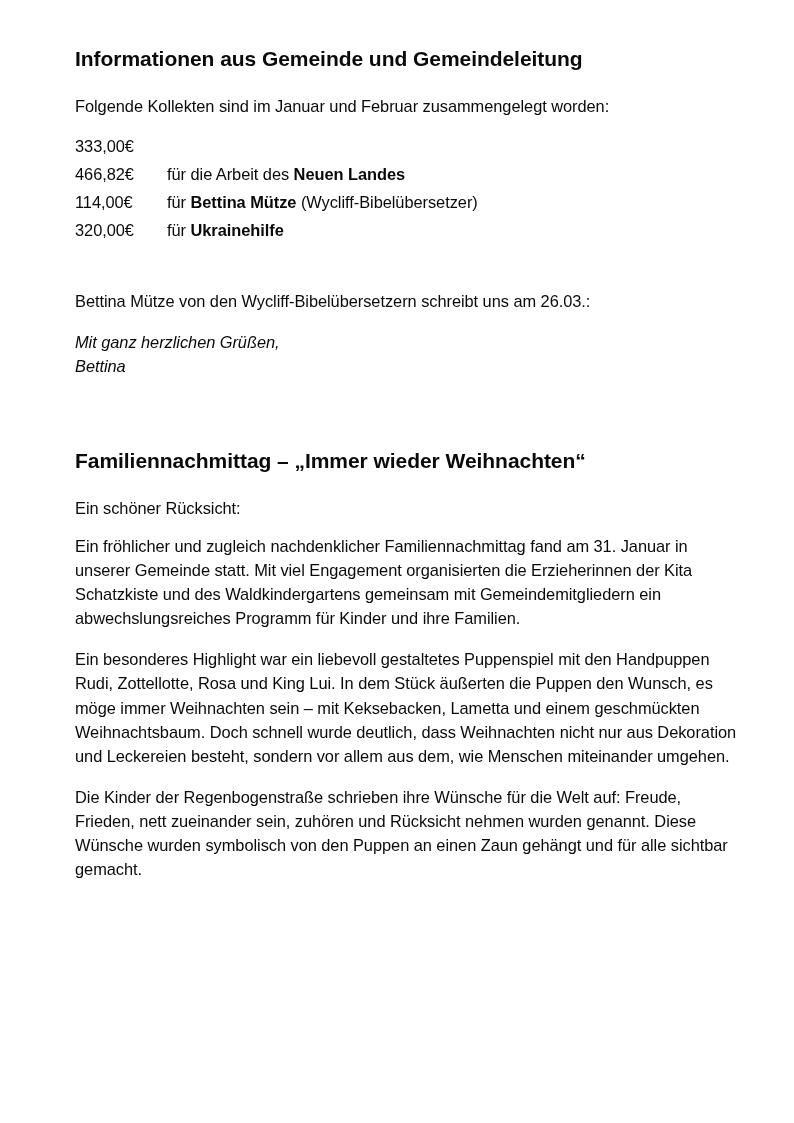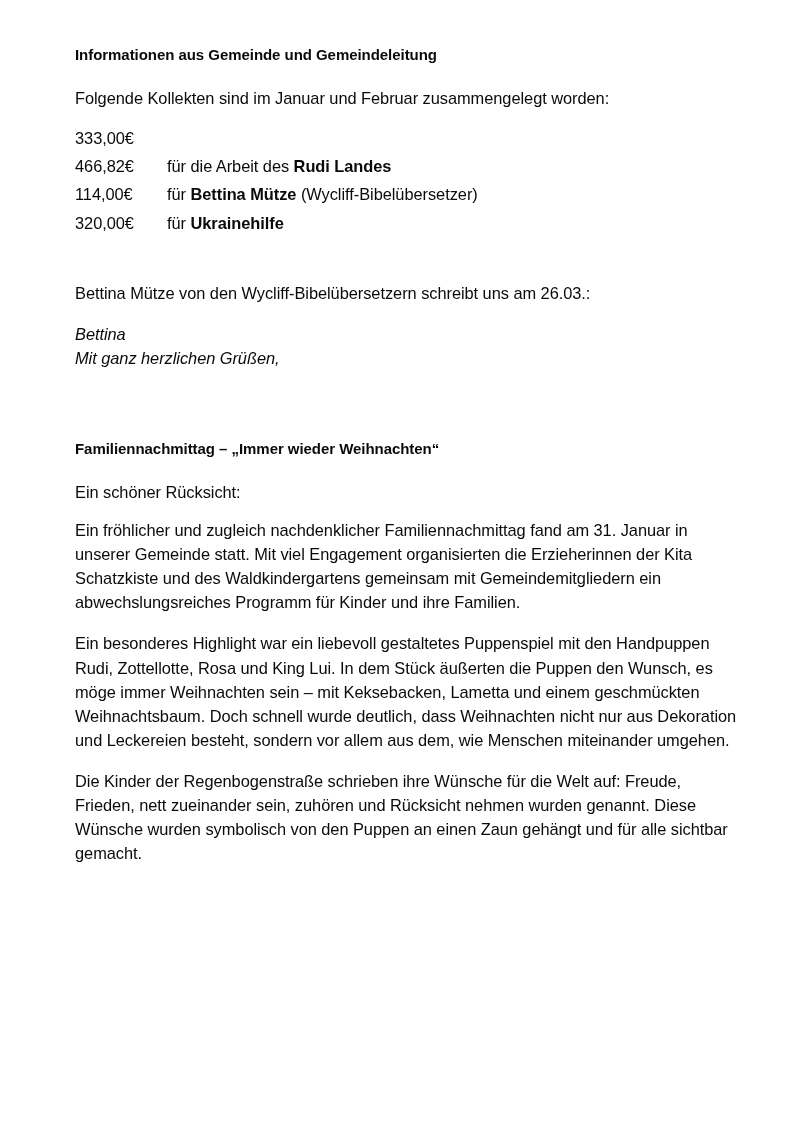--- a/index.html
+++ b/index.html
@@ -23,21 +23,21 @@
     padding: 45px 56px 0 75px;
     background: #ffffff;
     overflow: hidden;
   }
   .doc-body {
     width: 662px;
   }
 
   
   .heading {
-    font-size: 15px;
+    font-size: 21px;
     font-weight: bold;
     line-height: 1.32;
     letter-spacing: -0.05px;
     margin: 0 0 21px 0;
   }
   .para {
     font-size: 16.4px;
     line-height: 1.47;
     margin: 0 0 17px 0;
     letter-spacing: -0.05px;
@@ -102,40 +102,40 @@
     <p class="para tight">
       <span>Folgende </span><b>Kollekten</b><span> sind im Januar und Februar zusammengelegt worden:</span>
     </p>
 
     <ul class="collections">
       <li class="collection-row">
         <span class="collection-amount">333,00€</span>
       </li>
       <li class="collection-row">
         <span class="collection-amount">466,82€</span>
-        <span class="collection-purpose"><span>für die Arbeit des </span><b>Rudi Landes</b><span></span></span>
+        <span class="collection-purpose"><span>für die Arbeit des </span><b>Neuen Landes</b><span></span></span>
       </li>
       <li class="collection-row">
         <span class="collection-amount">114,00€</span>
         <span class="collection-purpose"><span>für </span><b>Bettina Mütze</b><span> (Wycliff-Bibelübersetzer)</span></span>
       </li>
       <li class="collection-row">
         <span class="collection-amount">320,00€</span>
         <span class="collection-purpose"><span>für </span><b>Ukrainehilfe</b><span></span></span>
       </li>
     </ul>
 
     <div class="gap-lg"></div>
 
     <p class="para">Bettina Mütze von den Wycliff-Bibelübersetzern schreibt uns am 26.03.:</p>
 
 
     <p class="letter">
+      <span class="letter-line">Mit ganz herzlichen Grüßen,</span>
       <span class="letter-line">Bettina</span>
-      <span class="letter-line">Mit ganz herzlichen Grüßen,</span>
     </p>
 
     <div class="gap-xl"></div>
 
     <h1 class="heading">Familiennachmittag – „Immer wieder Weihnachten“</h1>
 
     <p class="para tight">Ein schöner Rücksicht:</p>
 
     <p class="para">Ein fröhlicher und zugleich nachdenklicher Familiennachmittag fand am 31. Januar in unserer Gemeinde statt. Mit viel Engagement organisierten die Erzieherinnen der Kita Schatzkiste und des Waldkindergartens gemeinsam mit Gemeindemitgliedern ein abwechslungsreiches Programm für Kinder und ihre Familien.</p>
 

